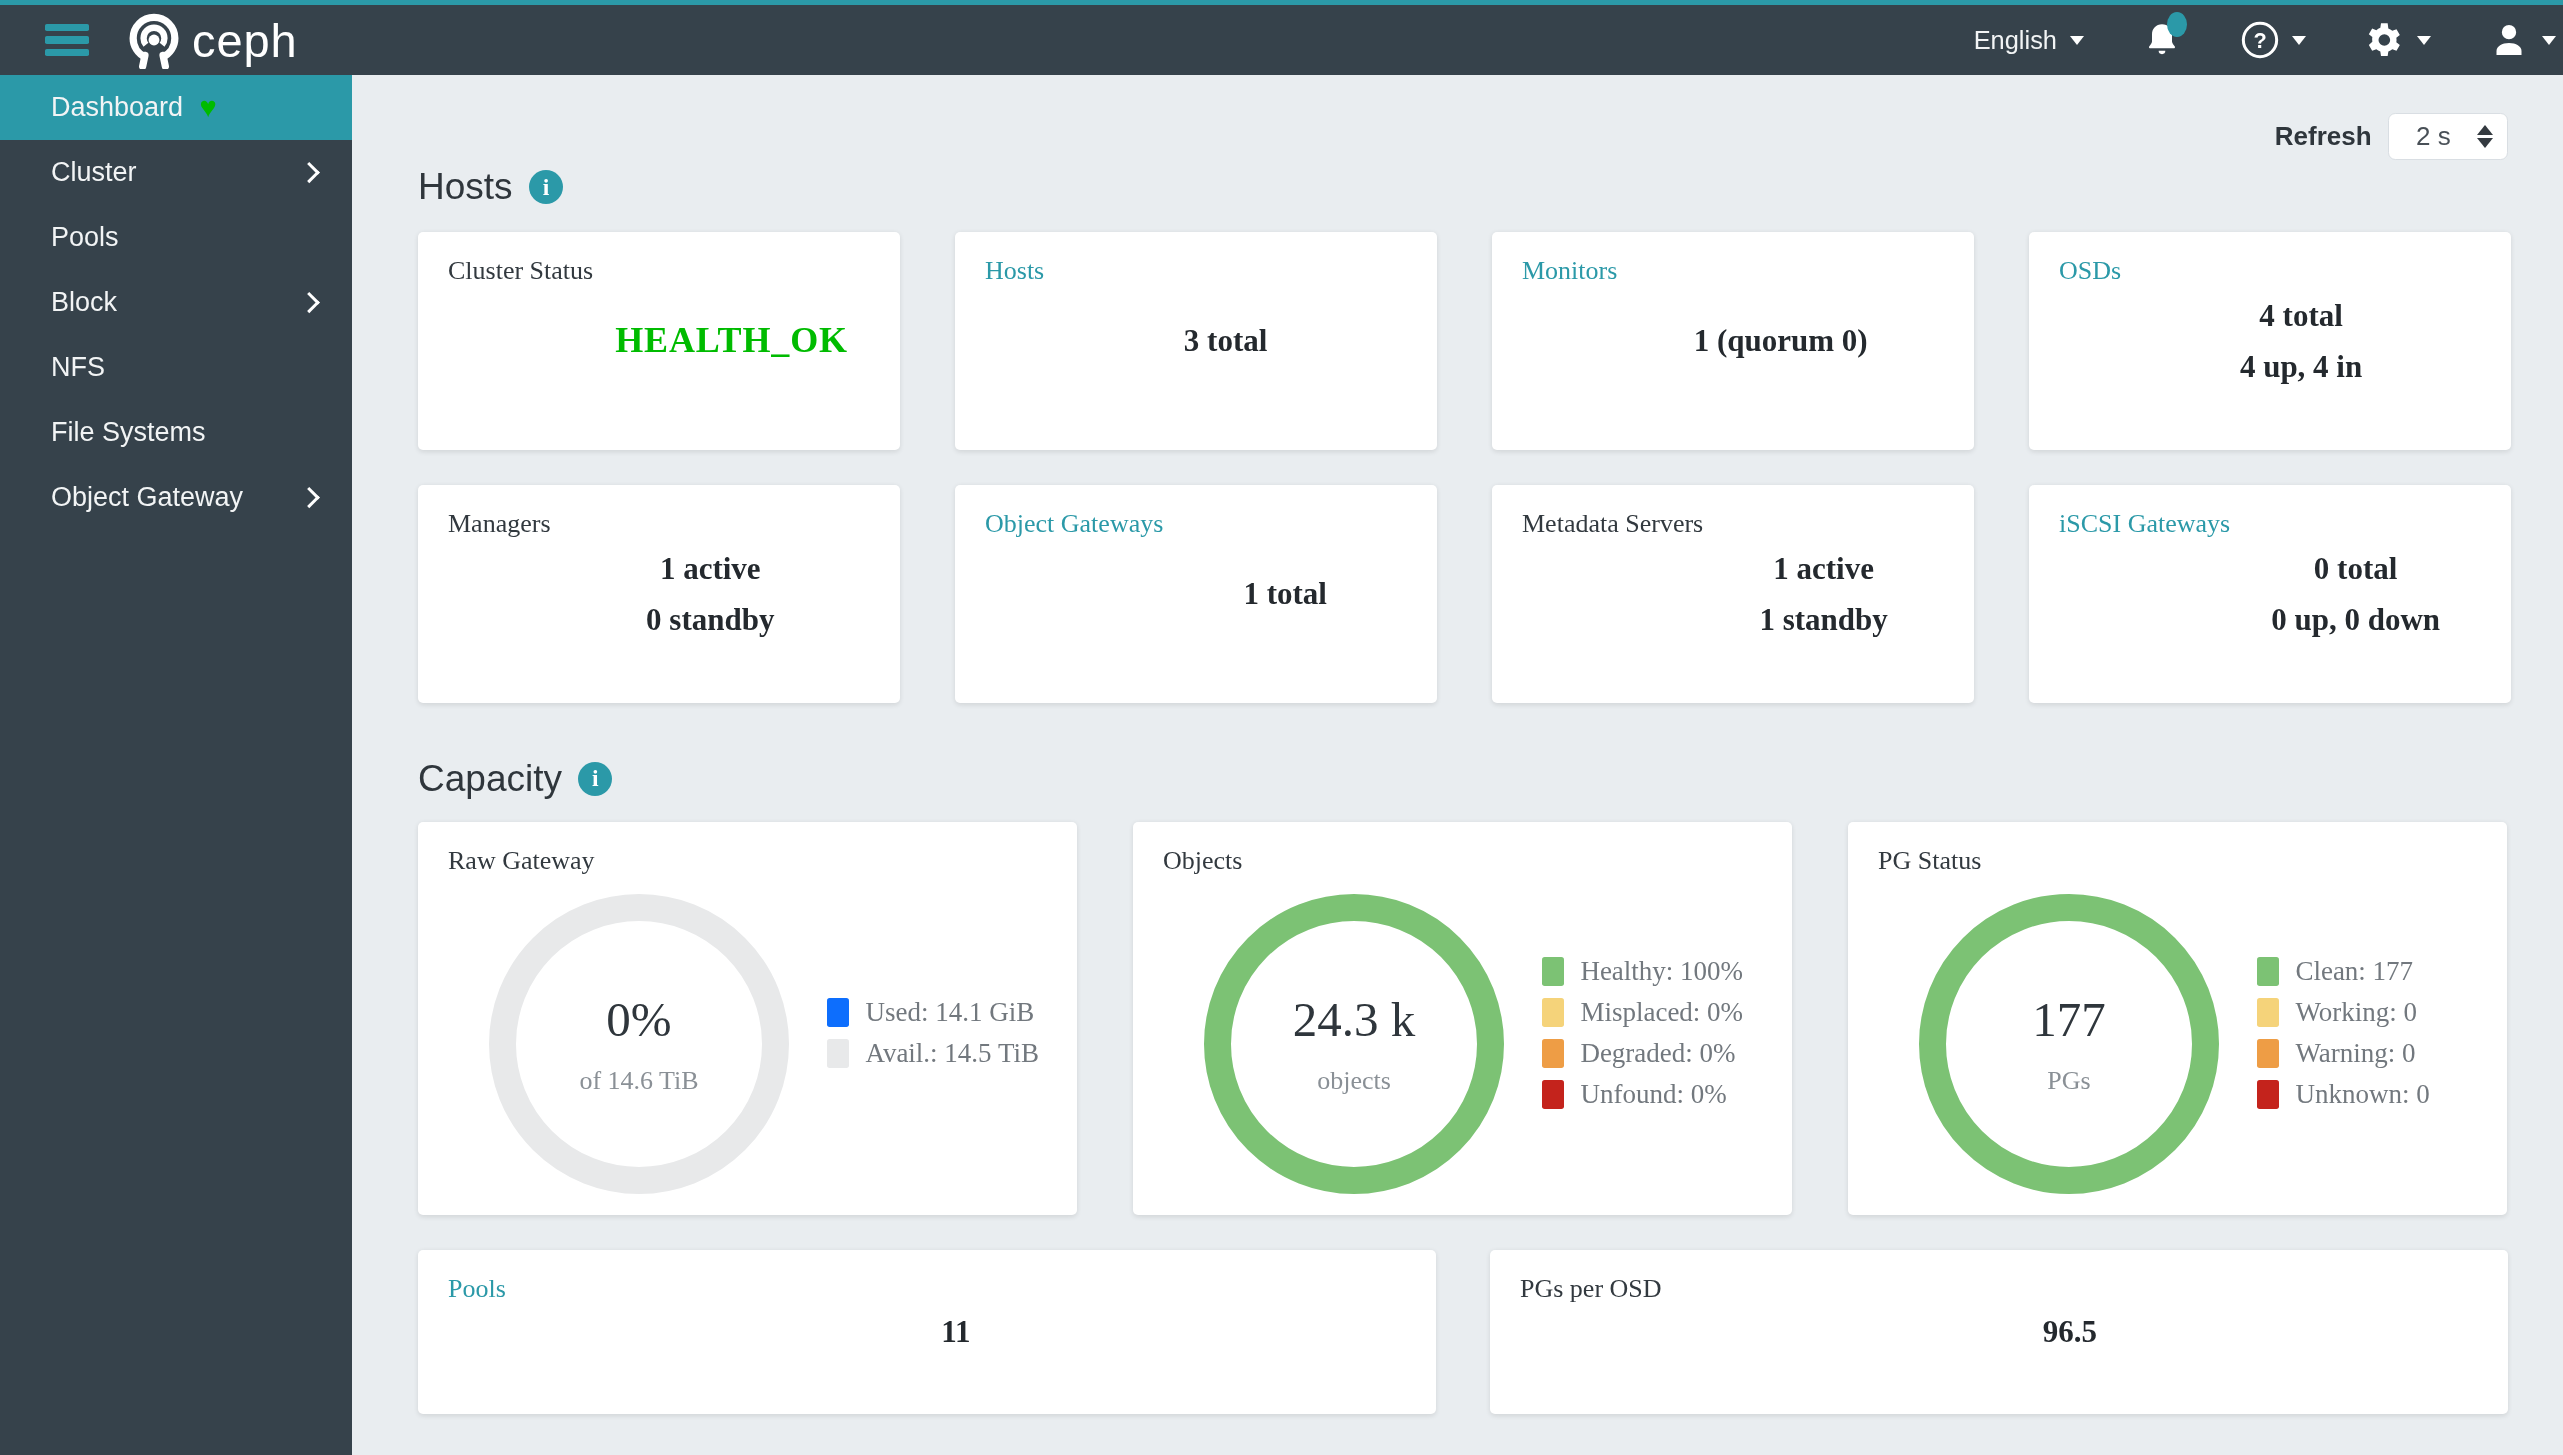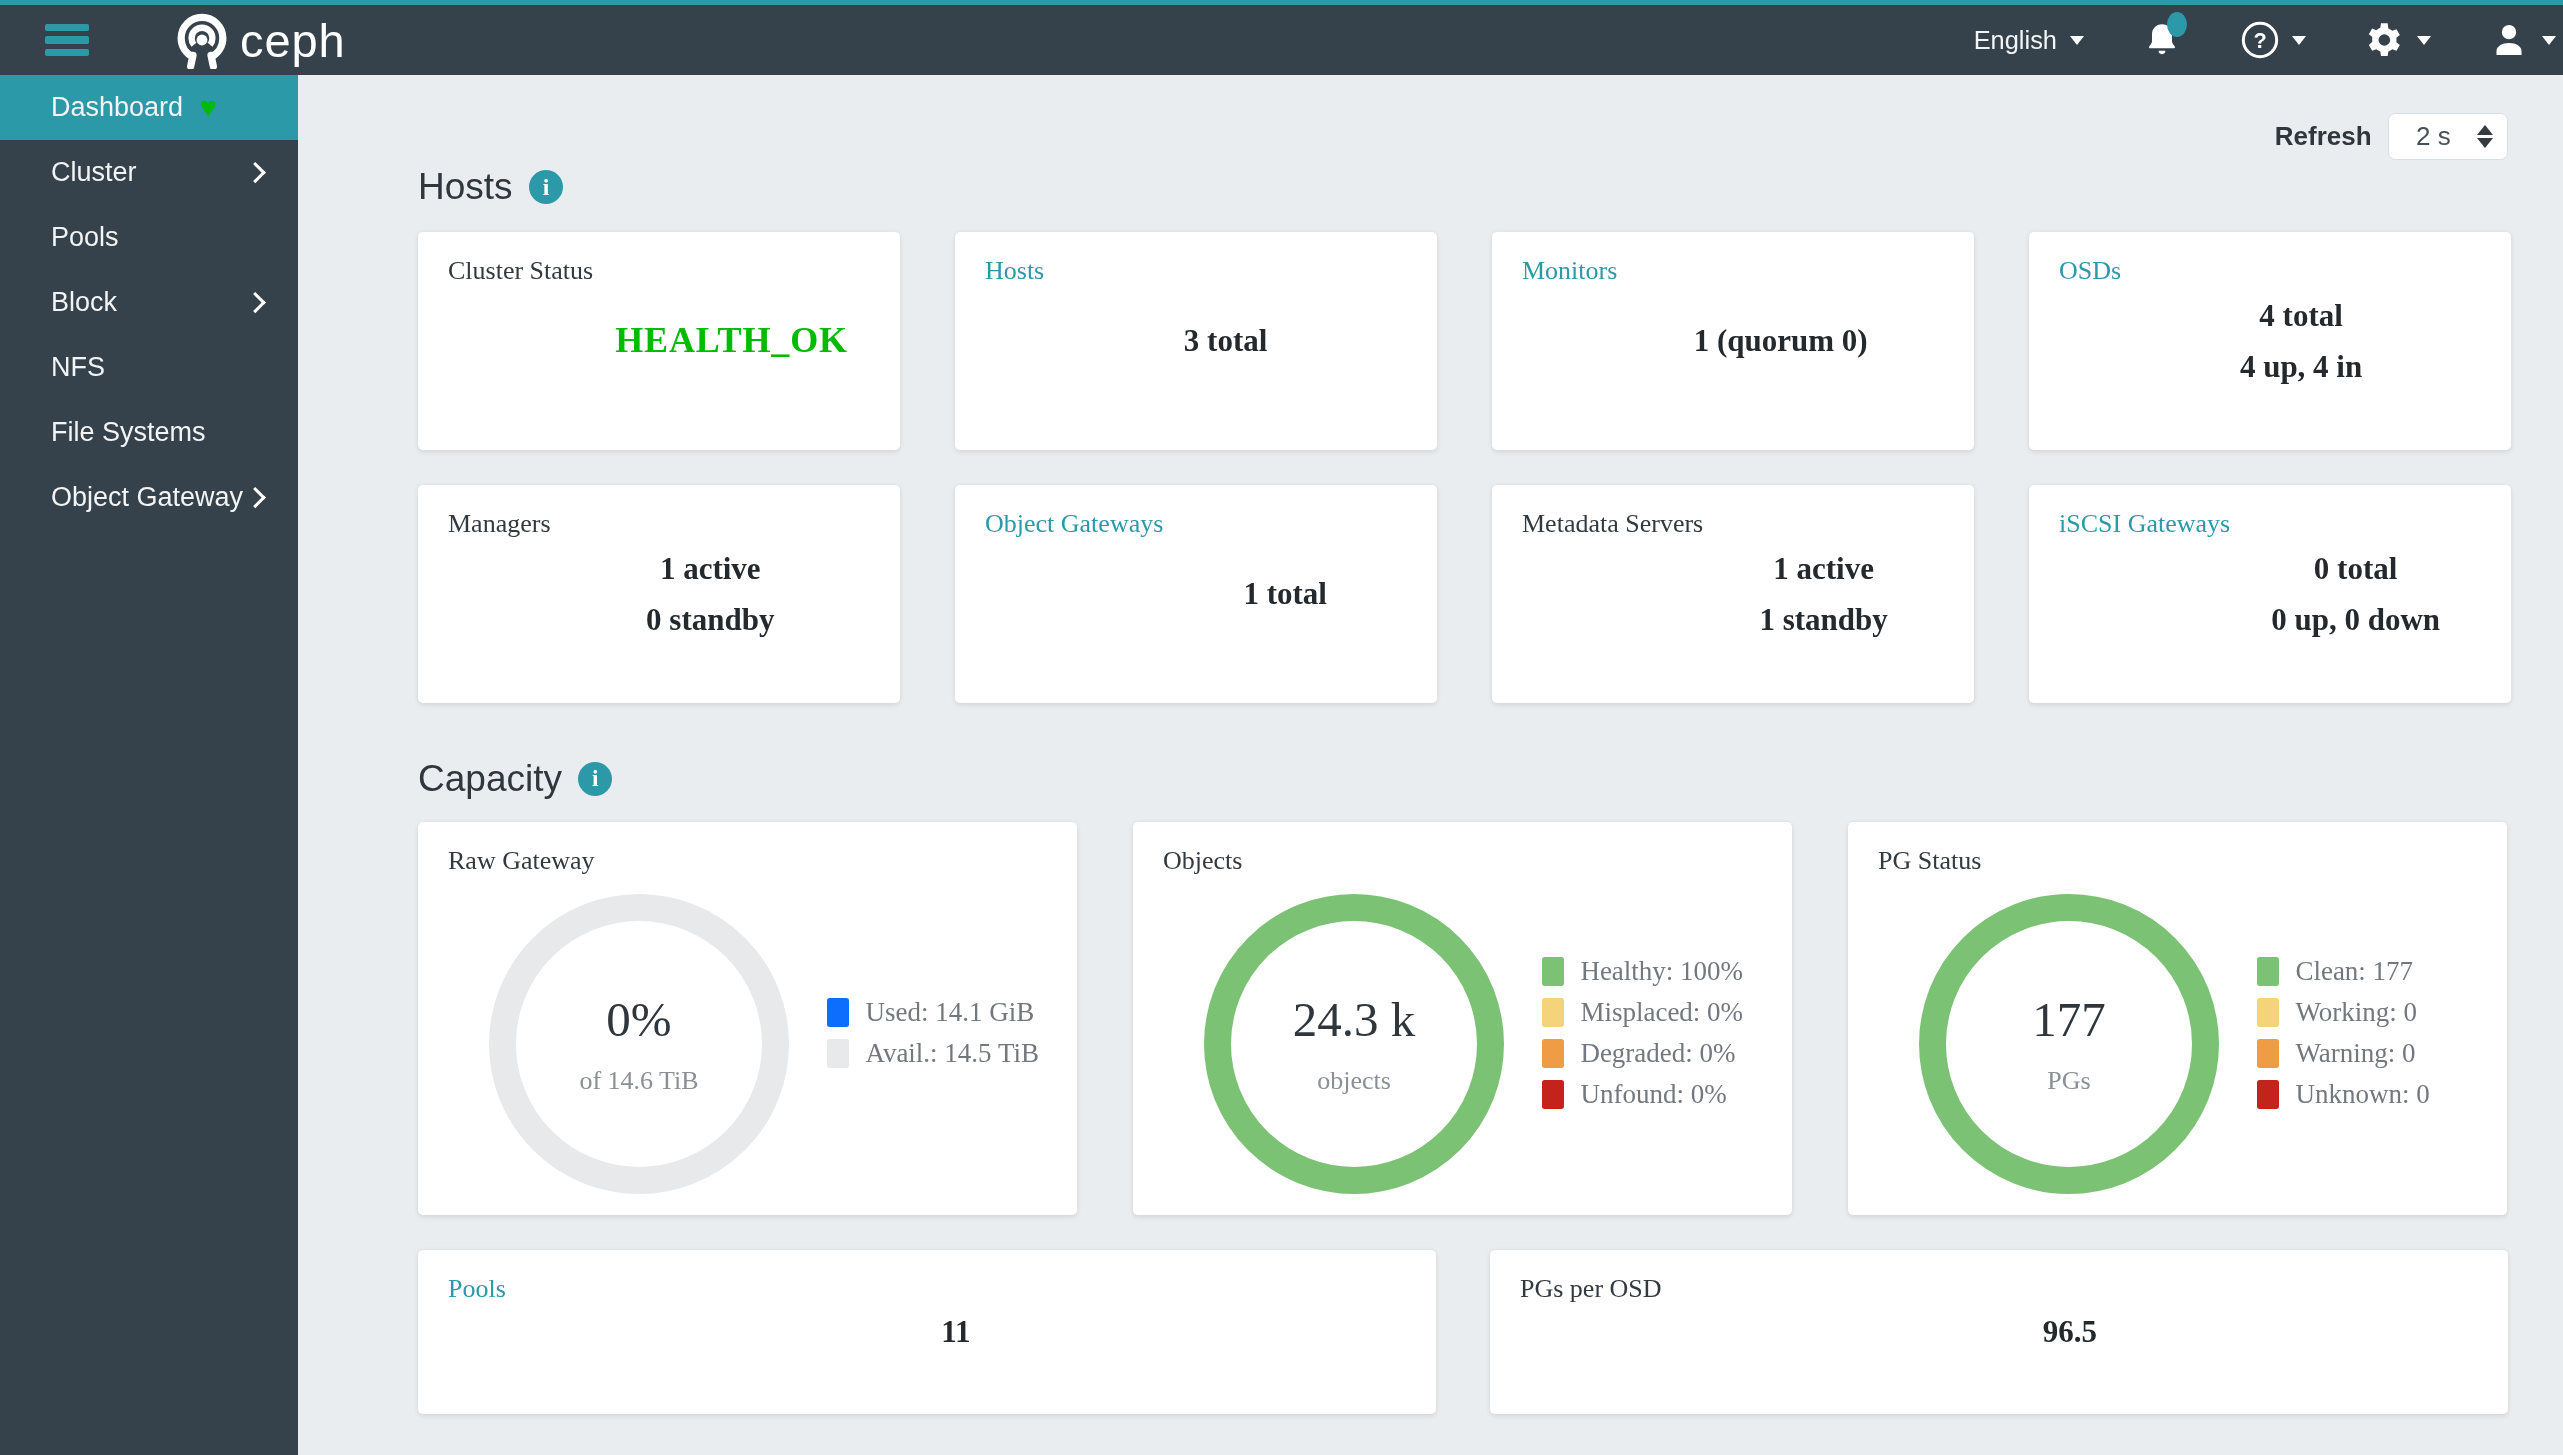--- a/index.html
+++ b/index.html
@@ -6,33 +6,33 @@
   html,body { width:2563px; height:1456px; overflow:hidden; }
   body {
     font-family:"Liberation Sans","DejaVu Sans",sans-serif;
     background:#e9edf0; color:#32393f; position:relative;
   }
 
   
   .navbar {
     position:absolute; left:0; top:0; width:2563px; height:75px;
     background:#36424b; border-top:5.5px solid #2b99a8;
-    display:flex; align-items:center;gap:48px;
+    display:flex; align-items:center;
   }
   .hamburger { margin-left:45px; width:44px; cursor:pointer; }
   .hamburger .bar { display:block; width:44px; height:7.3px; background:#2b99a8; border-radius:1.8px; margin:5.5px 0; }
   .brand { display:flex; align-items:center; margin-left:36px; }
   .brand-text { color:#fff; font-size:47px; font-weight:500; letter-spacing:0.9px; margin-left:9px; }
   .nav-right { margin-left:auto; display:flex; align-items:center; padding-right:7.3px; }
   .nav-item { display:flex; align-items:center; color:#f2f4f5; font-size:25.4px; margin-left:58px; cursor:pointer; position:relative; }
   .caret { display:inline-block; margin-left:12.7px; border-left:7.3px solid transparent; border-right:7.3px solid transparent; border-top:9px solid #fff; }
   .badge-dot { position:absolute; top:-7.3px; right:-5.5px; width:20px; height:25.4px; border-radius:50%; background:#2b99a8; }
 
   
-  .sidebar { position:absolute; left:0; top:75px; width:298px; height:1380px; background:#36424b; }
+  .sidebar { position:absolute; left:0; top:75px; width:352px; height:1380px; background:#36424b; }
   .side-item { height:65px; display:flex; align-items:center; padding:0 33px 0 51px; color:#f2f4f5; font-size:27px; cursor:pointer; position:relative; }
   .side-item.active { background:#2b99a8; }
   .heart { margin-left:16.4px; font-size:29px; line-height:1; }
   .chev { position:absolute; right:36px; width:14.5px; height:14.5px; border-top:3.6px solid #fff; border-right:3.6px solid #fff; transform:rotate(45deg); }
 
   
   .content { position:absolute; left:362px; top:75px; width:2202px; height:1380px; padding:4px 56px; }
   .refresh-box { position:absolute; top:38px; right:56px; display:flex; align-items:center; }
   .refresh-label { font-size:26px; font-weight:bold; color:#2f363c; margin-right:16.4px; }
   .refresh-select {

